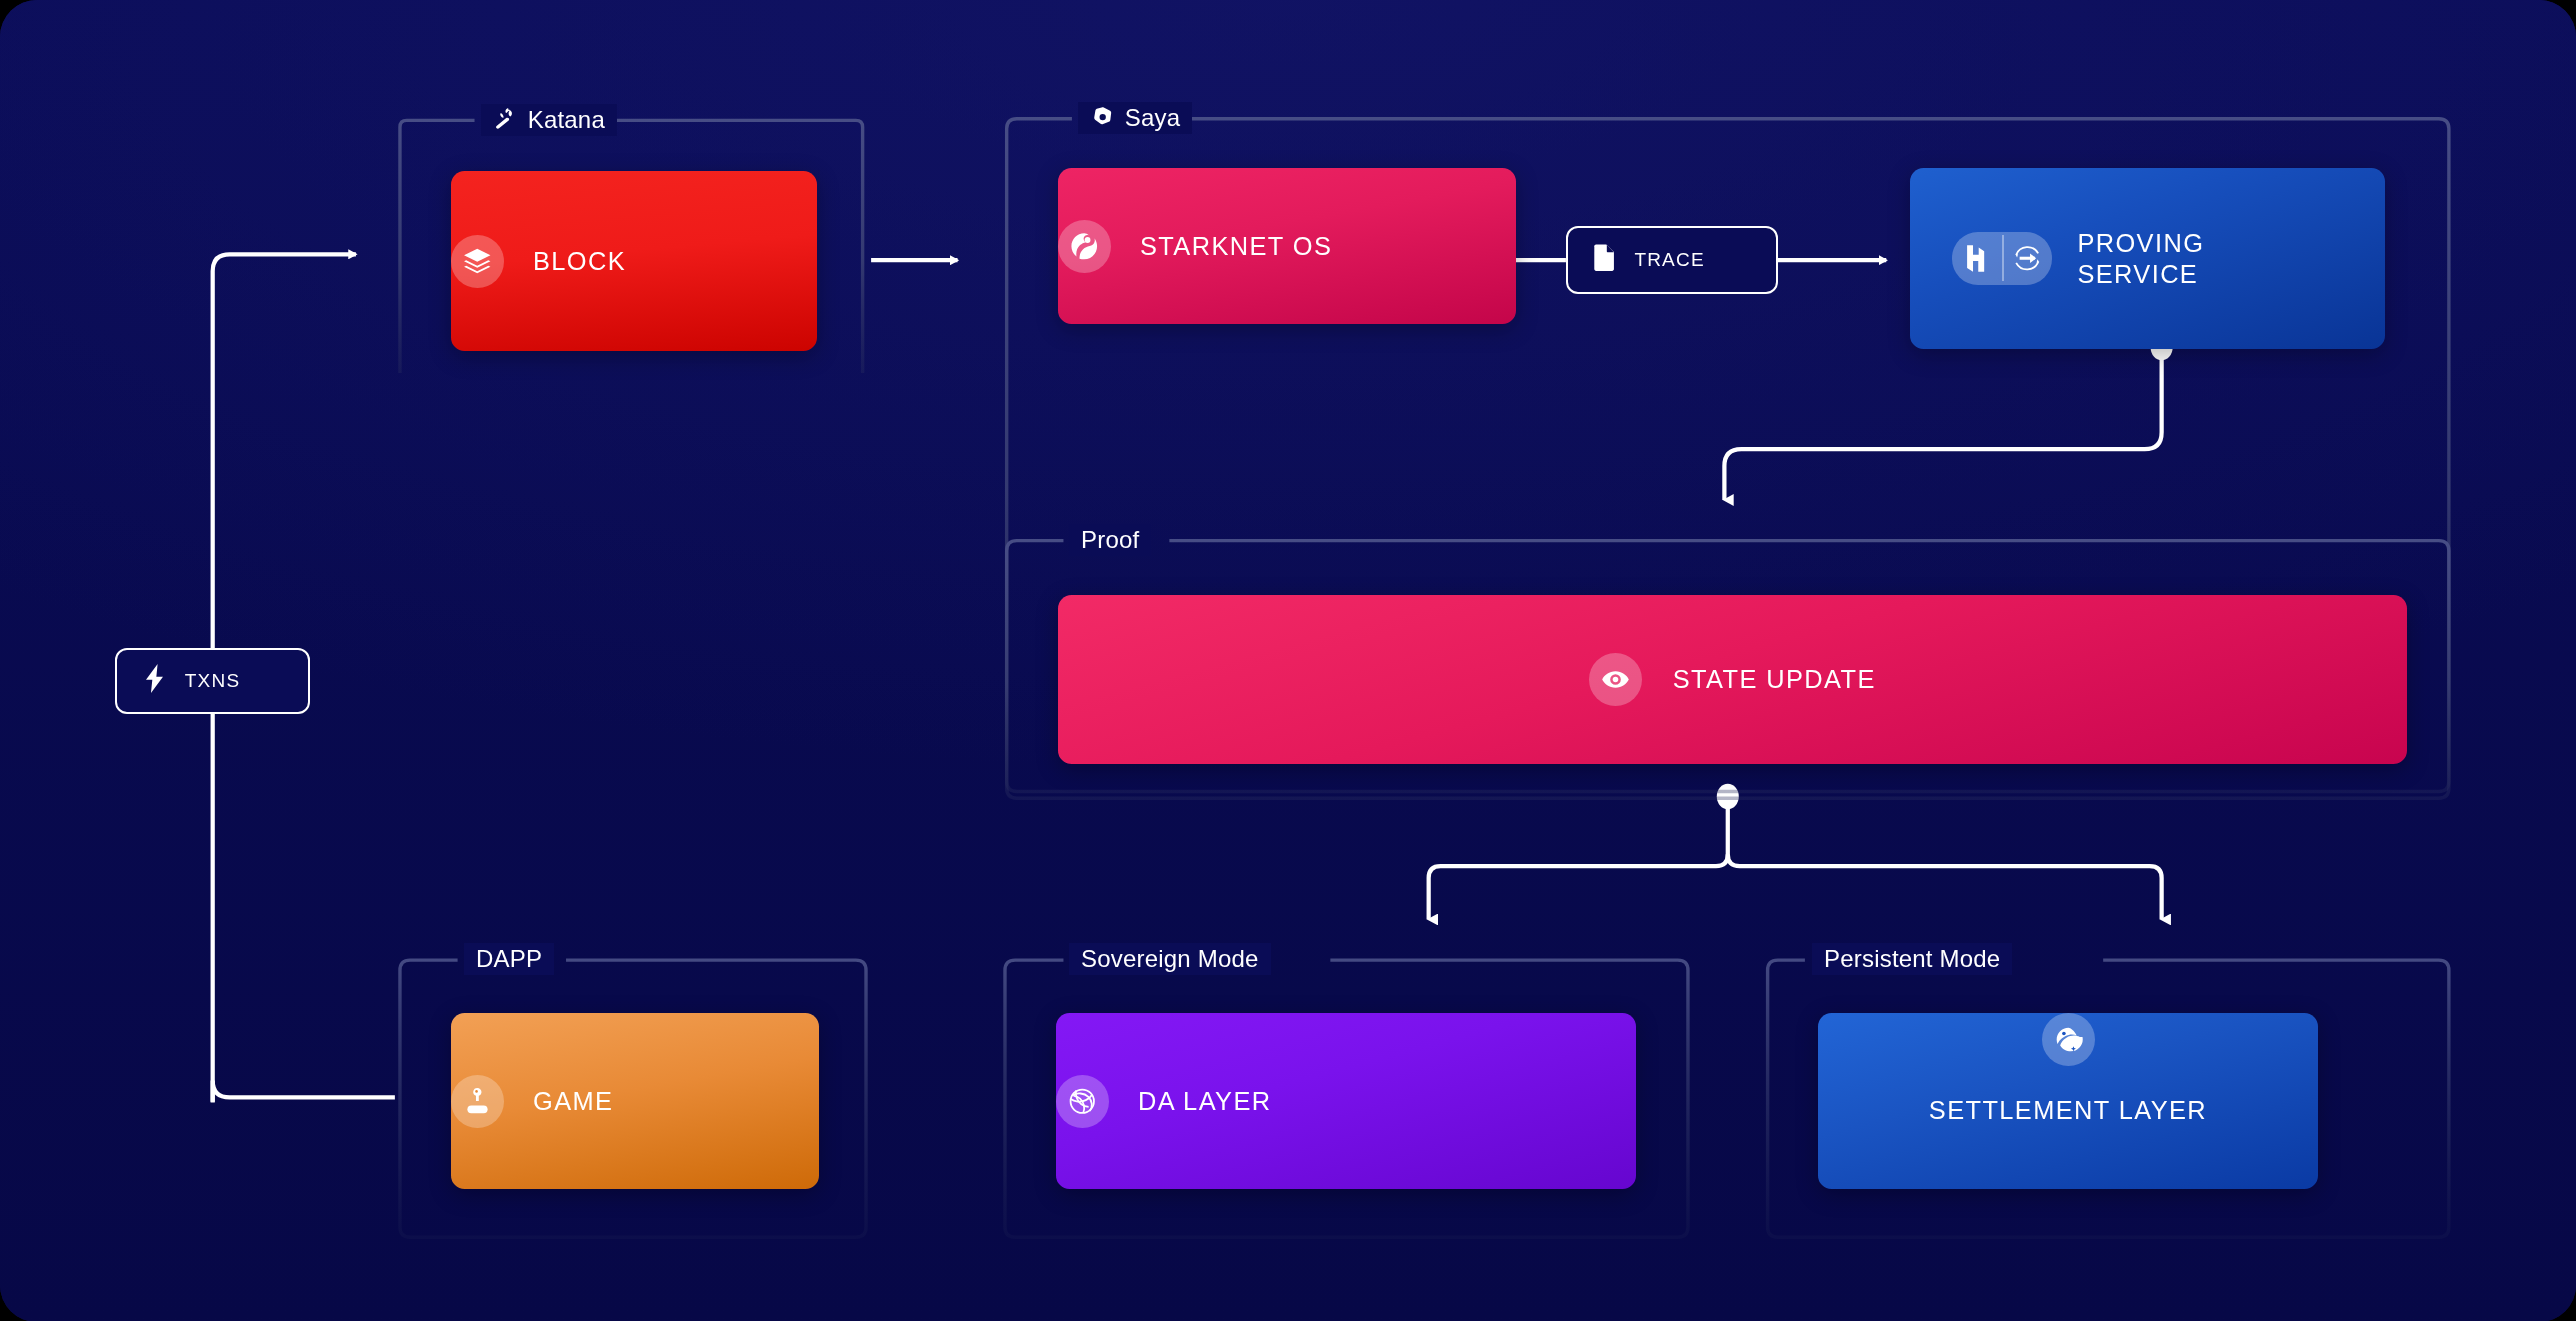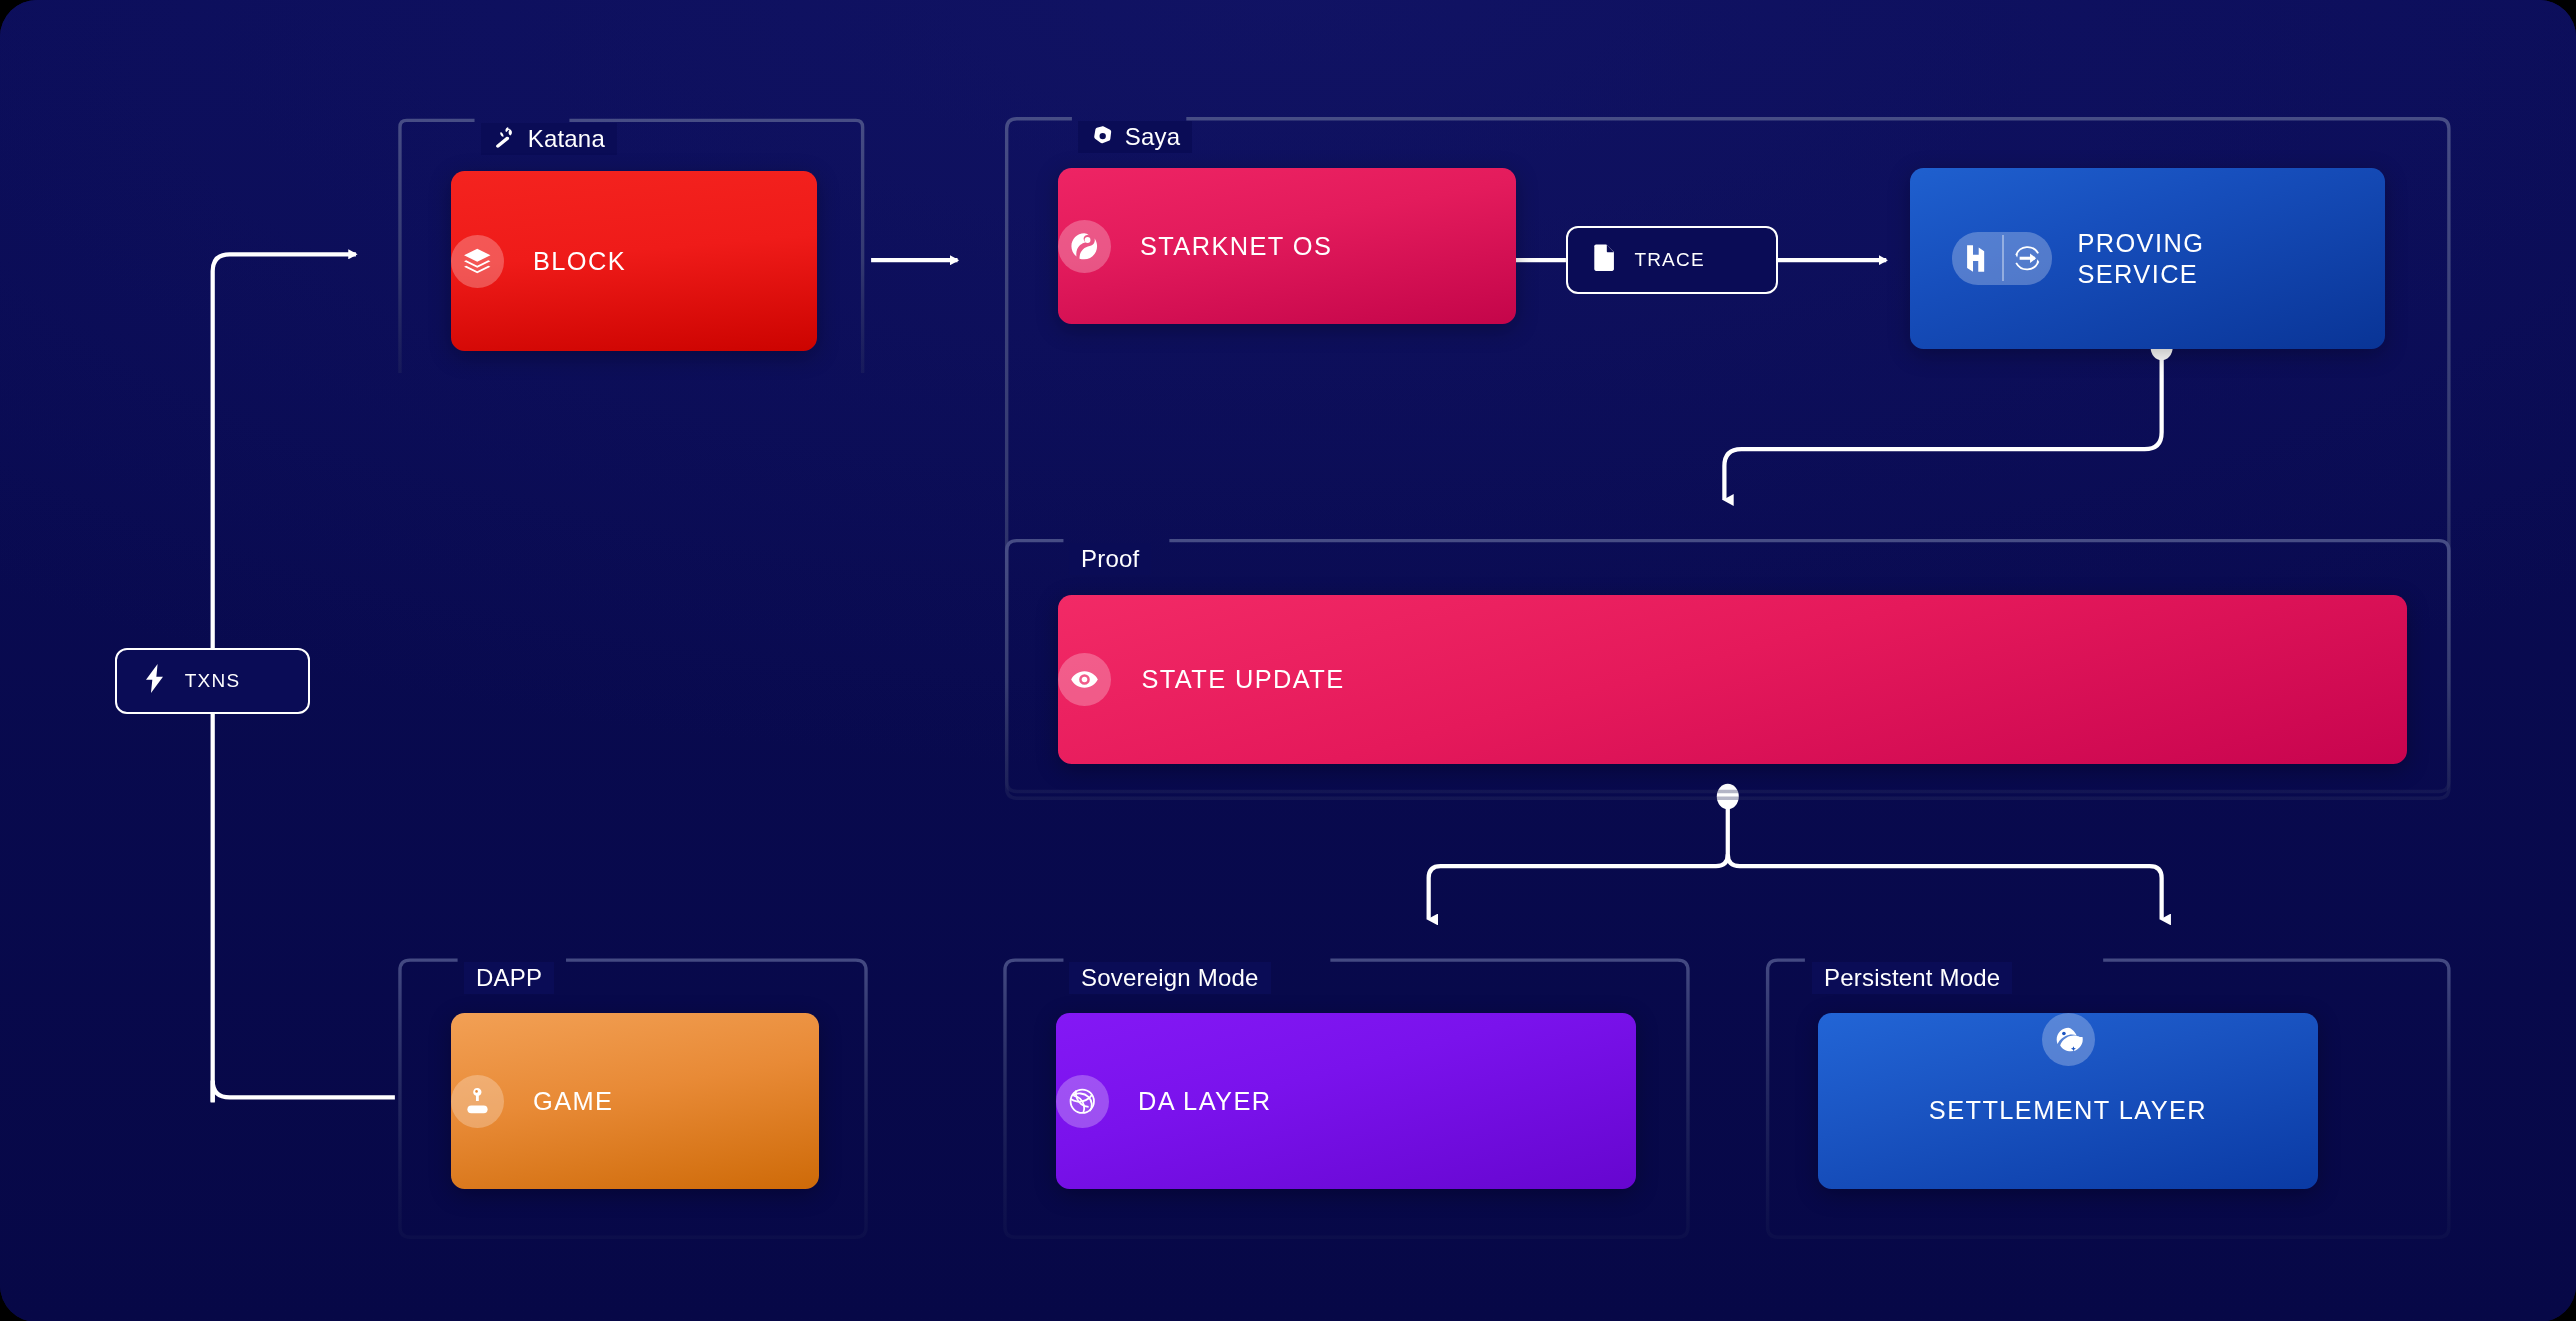--- a/index.html
+++ b/index.html
@@ -31,21 +31,20 @@
     background: #0a0c56;
     color: #ffffff;
     font-size: 24px;
     letter-spacing: 0.2px;
     display: flex;
     align-items: center;
     gap: 9.3px;
     white-space: nowrap;
     line-height: 1;
     height: 32px;
-    margin-top: 19px;
   }
   .panel-label svg { display:block; }
 
   
   .card {
     position: absolute;
     border-radius: 13.6px;
     display: flex;
     align-items: center;
     box-sizing: border-box;
@@ -258,21 +257,21 @@
           <path d="M6 12h8.3l3.7 0" stroke-width="2.4"></path>
           <path d="M14.2 8.3L19 12l-4.8 3.7z" fill="#ffffff" stroke="none"></path>
         </svg>
       </span>
     </span>
     <span class="card-label"><span>PROVING</span><br><span>SERVICE</span></span>
   </div>
 
   <div class="card" style="left:1058px; top:595px; width:1349px; height:169px;
        background:linear-gradient(165deg,#f22a66 0%,#e5195b 45%,#c8044f 100%);
-       padding-left:0; gap:30.5px;">
+       padding-left:0; justify-content:center; gap:30.5px;">
     <span class="icon-badge">
       <svg width="29" height="29" viewBox="0 0 24 24" fill="#ffffff">
         <path d="M12 5.2C6.9 5.2 2.6 8.4 1 12c1.6 3.6 5.9 6.8 11 6.8S21.4 15.6 23 12c-1.6-3.6-5.9-6.8-11-6.8zm0 11.2A4.4 4.4 0 1112 7.6a4.4 4.4 0 010 8.8z"></path>
         <circle cx="12" cy="12" r="2.3"></circle>
       </svg>
     </span>
     <span class="card-label">STATE UPDATE</span>
   </div>
 
   <div class="card" style="left:451px; top:1013px; width:368px; height:176px;

